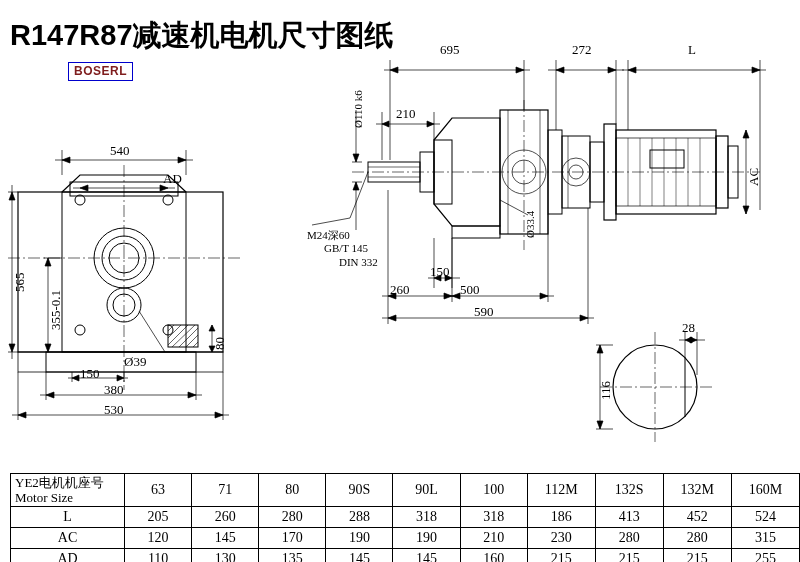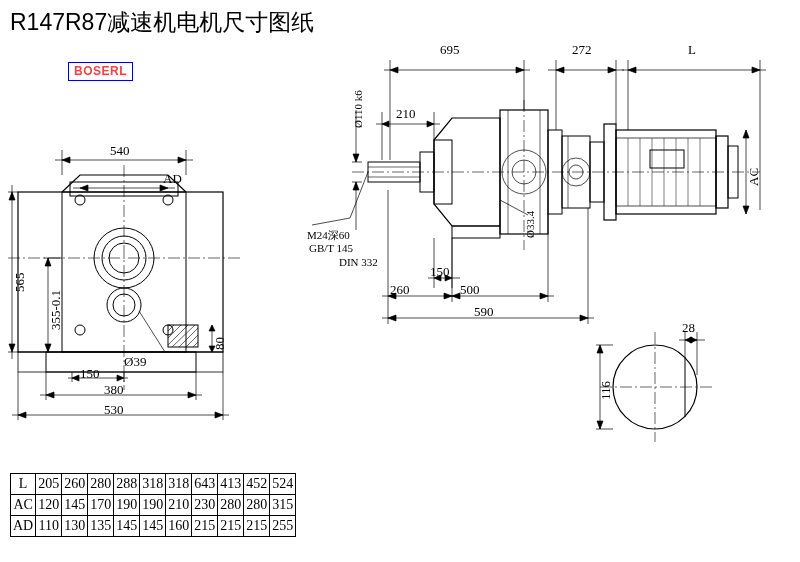--- a/index.html
+++ b/index.html
@@ -5,29 +5,29 @@
   html,body{margin:0;padding:0;}
   body{
     width:800px;height:562px;
     background:#ffffff;
     font-family:"Liberation Serif", serif;
     color:#000;
     position:relative;
     overflow:hidden;
   }
   .title{
-    position:absolute;left:10px;top:7px;
+    position:absolute;left:10px;top:16px;
     font-family:"Liberation Sans", sans-serif;
-    font-weight:normal;font-size:23px;letter-spacing:0px;
+    font-weight:bold;font-size:29px;letter-spacing:0px;
     white-space:nowrap;
   }
   .logo{
     position:absolute;left:68px;top:62px;
     border:1px solid #0000cc;
-    color:#ef4444;
+    color:#7f1d1d;
     font-family:"Liberation Sans", sans-serif;
     font-size:12px;font-weight:bold;
     padding:1px 5px 2px 5px;
     letter-spacing:0.5px;
   }
   svg{position:absolute;left:0;top:0;}
   .lbl{
     position:absolute;
     font-family:"Liberation Serif", serif;
     font-size:13px;
@@ -345,41 +345,57 @@
 <div class="lbl" style="left:104px;top:402px;">530</div>
 
 <div class="lbl" style="left:440px;top:42px;">695</div>
 <div class="lbl" style="left:572px;top:42px;">272</div>
 <div class="lbl" style="left:688px;top:42px;">L</div>
 <div class="lbl rot small" style="left:352px;top:128px;transform:rotate(-90deg);">Ø110 k6</div>
 <div class="lbl" style="left:396px;top:106px;">210</div>
 <div class="lbl rot" style="left:746px;top:186px;transform:rotate(-90deg);">AC</div>
 <div class="lbl rot small" style="left:524px;top:238px;transform:rotate(-90deg);">Ø33.4</div>
 <div class="lbl small" style="left:307px;top:228px;">M24深60</div>
-<div class="lbl small" style="left:289px;top:242px;padding-left:20px;">GB/T 145</div>
+<div class="lbl small" style="left:304px;top:242px;padding-left:20px;">GB/T 145</div>
 <div class="lbl small" style="left:307px;top:256px;margin-left:32px;">DIN 332</div>
 <div class="lbl" style="left:430px;top:264px;">150</div>
 <div class="lbl" style="left:390px;top:282px;">260</div>
 <div class="lbl" style="left:460px;top:282px;">500</div>
 <div class="lbl" style="left:474px;top:304px;">590</div>
 
 <div class="lbl" style="left:682px;top:320px;">28</div>
 <div class="lbl rot" style="left:598px;top:400px;transform:rotate(-90deg);">116</div>
 
 <table class="tbl">
   <tbody>
+      <tr>
+    <td class="head">
+      <div>YE2电机机座号</div>
+      <div>Motor Size</div>
+    </td>
+    <td class="col">63</td>
+    <td class="col">71</td>
+    <td class="col">80</td>
+    <td class="col">90S</td>
+    <td class="col">90L</td>
+    <td class="col">100</td>
+    <td class="col">112M</td>
+    <td class="col">132S</td>
+    <td class="col">132M</td>
+    <td class="col">160M</td>
+  </tr>
   <tr>
     <td class="rowlab">L</td>
     <td>205</td>
     <td>260</td>
     <td>280</td>
     <td>288</td>
     <td>318</td>
     <td>318</td>
-    <td>643</td>
+    <td>186</td>
     <td>413</td>
     <td>452</td>
     <td>524</td>
   </tr>
   <tr>
     <td class="rowlab">AC</td>
     <td>120</td>
     <td>145</td>
     <td>170</td>
     <td>190</td>

